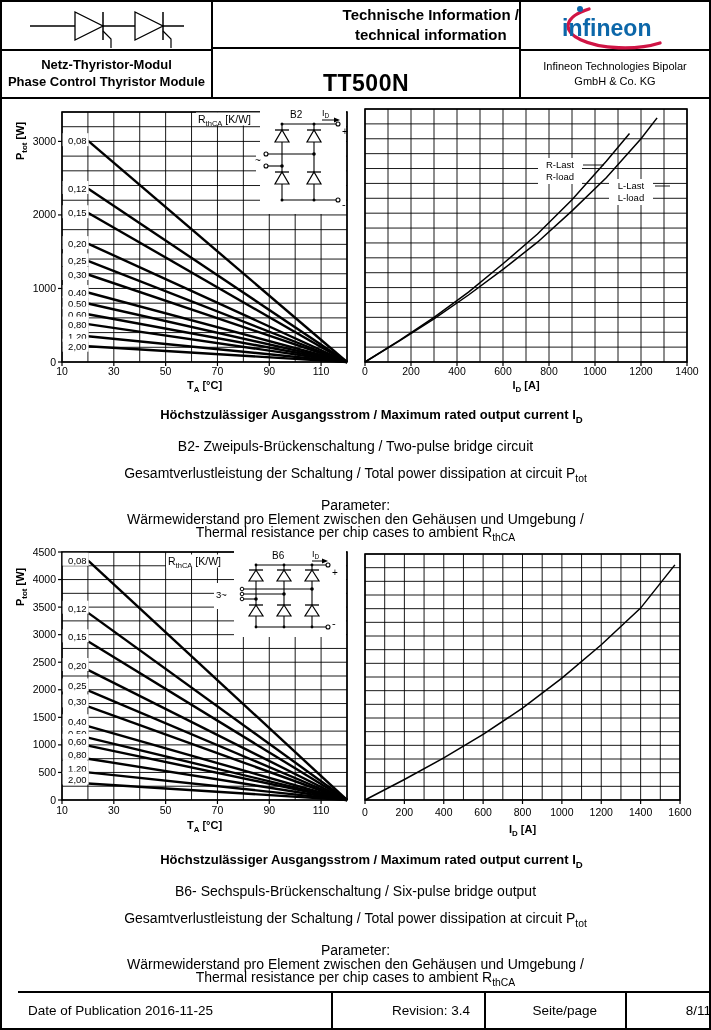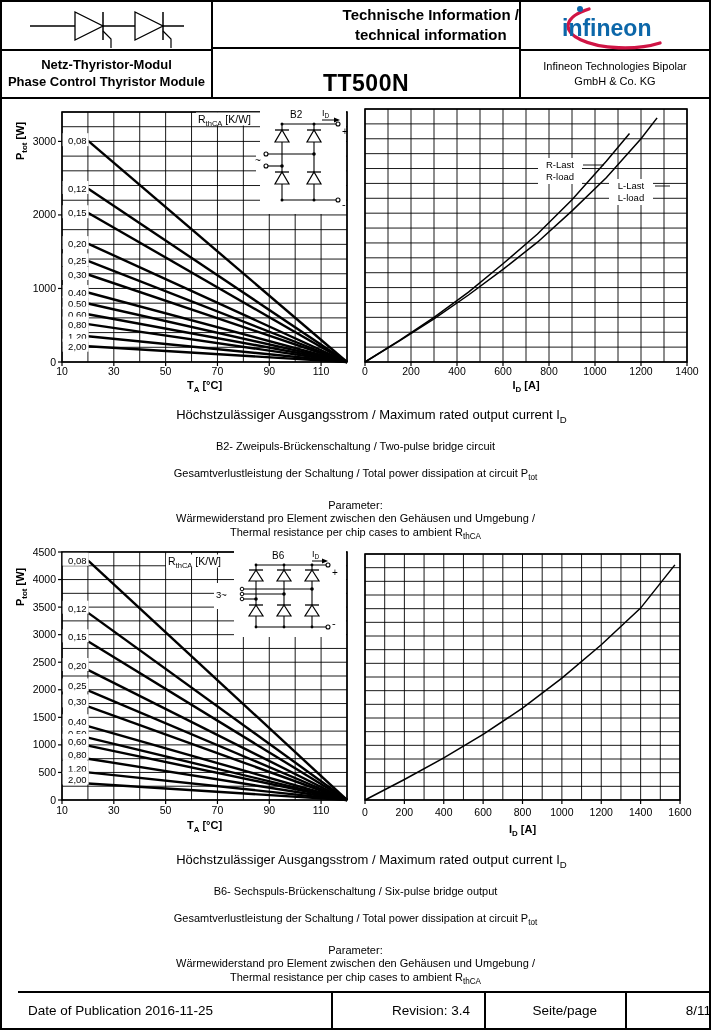--- a/index.html
+++ b/index.html
@@ -16,22 +16,22 @@
              justify-content:flex-end;box-sizing:border-box;}
   .hcell-bot{flex:1;display:flex;flex-direction:column;align-items:center;justify-content:center;}
   .module-title{font-weight:bold;font-size:13px;line-height:1.28;text-align:center;}
   .doc-title{font-weight:bold;font-size:15px;line-height:1.3;text-align:center;}
   .part-number{font-weight:bold;font-size:23px;letter-spacing:0.5px;margin-top:21px;}
   .company{font-size:11px;line-height:1.35;text-align:center;}
   
   .chart{position:absolute;}
   
   .caption-block{position:absolute;left:0;width:100%;text-align:center;}
-  .cap{font-size:11px;line-height:13.5px;}
-  .cap.bold{font-weight:normal;font-size:13px;margin-left:32px;}
+  .cap{font-size:14px;line-height:13.5px;}
+  .cap.bold{font-weight:bold;font-size:13px;margin-left:32px;}
   .cap.m1{margin-top:13.5px;}
   .cap.m2{margin-top:14.5px;}
   sub{font-size:74%;}
   
   .footer{position:absolute;left:16px;bottom:0;width:100%;height:37px;border-top:2.5px solid #000;
           display:flex;box-sizing:border-box;font-size:13.5px;align-items:stretch;gap:45px;}
   .fcell{display:flex;align-items:center;box-sizing:border-box;}
   .f1{width:315px;padding-left:10px;border-right:2.5px solid #000;}
   .f2{width:108px;justify-content:center;border-right:2.5px solid #000;}
   .f3{flex:1;justify-content:flex-end;padding-right:28px;border-right:2.5px solid #000;}

